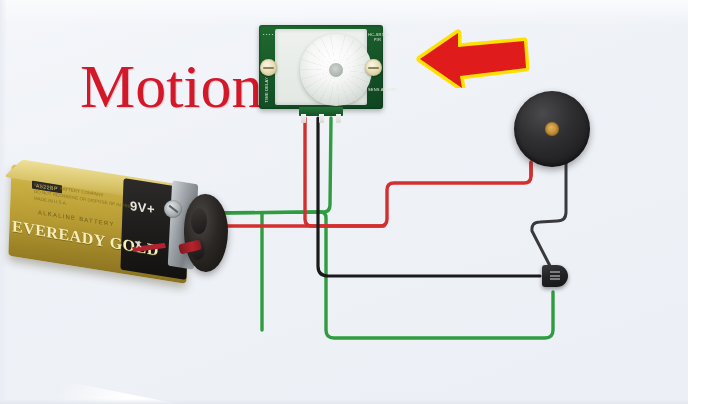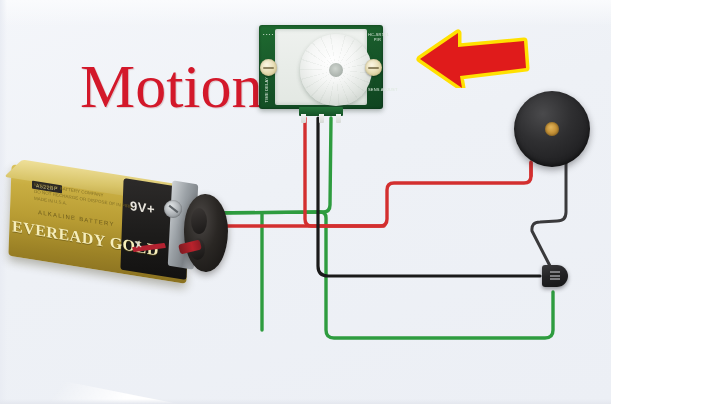--- a/index.html
+++ b/index.html
@@ -2,21 +2,21 @@
 <html><head>
 <meta charset="utf-8">
 <style>
   html, body {
     margin: 0;
     padding: 0;
     background: #ffffff;
   }
   #scene {
     position: relative;
-    width: 611px;
+    width: 688px;
     height: 404px;
     overflow: hidden;
     background: #f0f2f7;
     font-family: "Liberation Sans", sans-serif;
   }
   
   .bg-base {
     position: absolute;
     inset: 0;
     background: linear-gradient(160deg, #f4f6fa 0%, #eef1f6 45%, #eceff5 100%);

